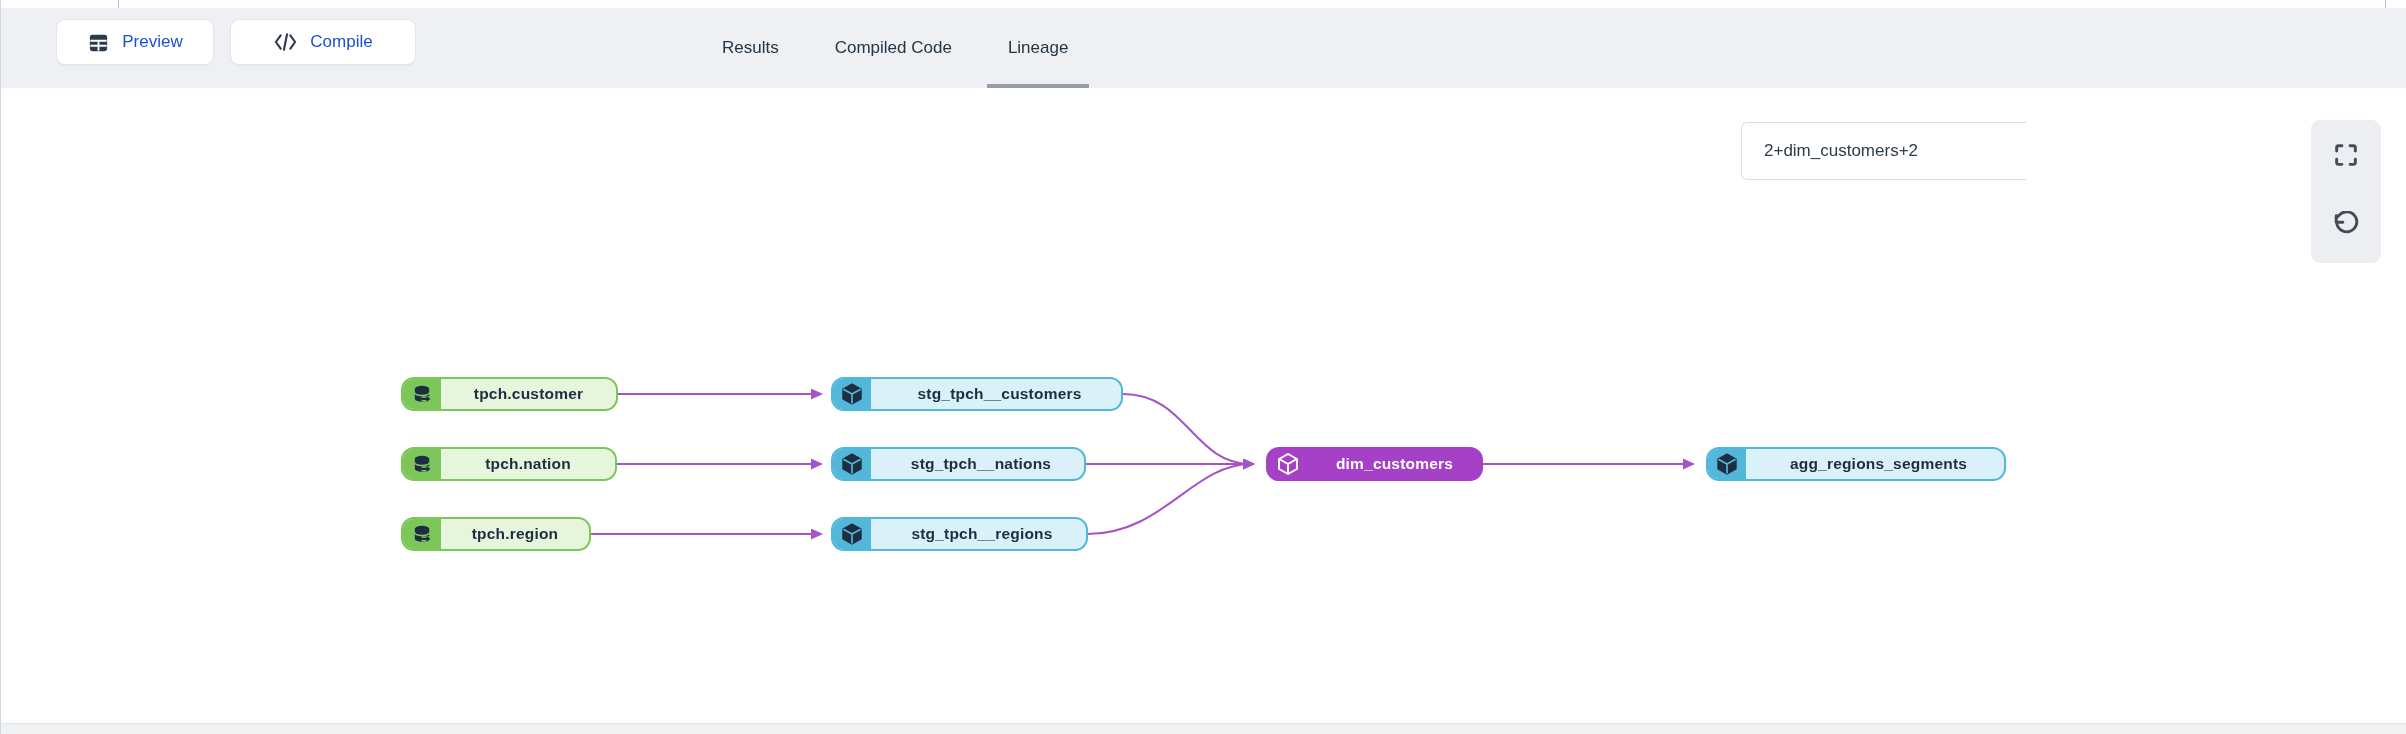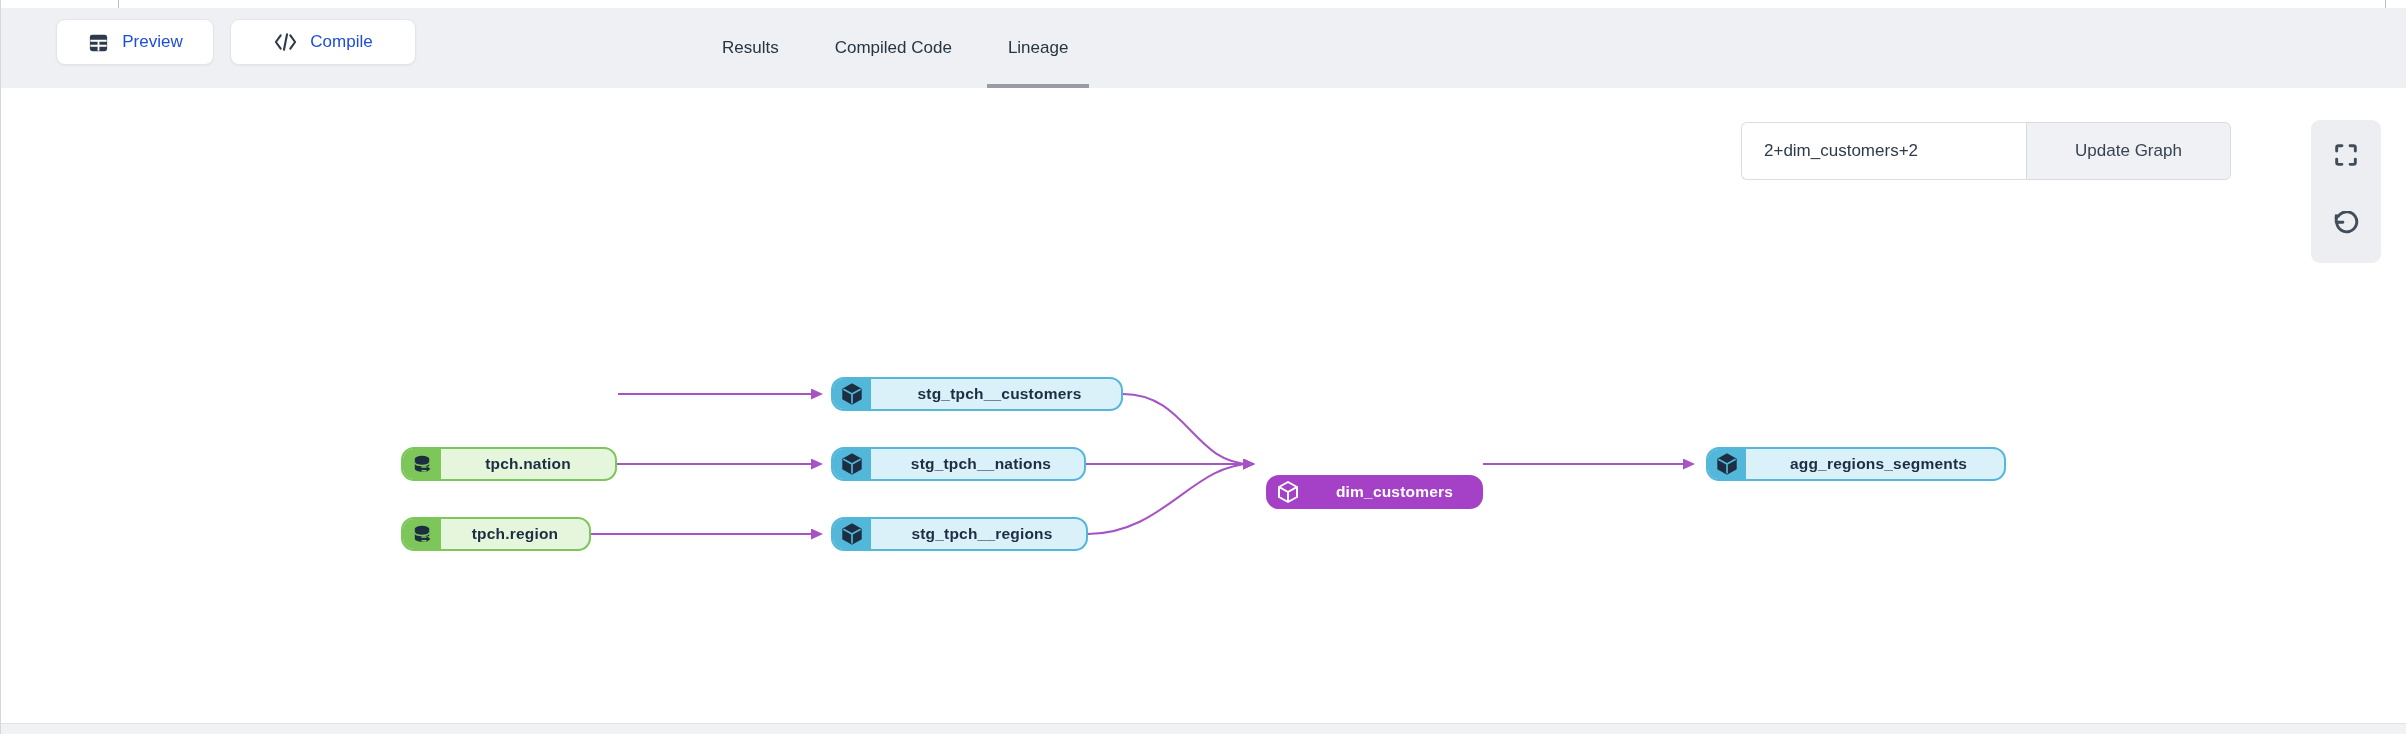--- a/index.html
+++ b/index.html
@@ -40,21 +40,21 @@
   .edges{position:absolute;left:0;top:0;width:2406px;height:635px;pointer-events:none;}
 
   
   .node{position:absolute;height:34px;border-radius:13px;display:flex;align-items:center;box-sizing:border-box;overflow:hidden;cursor:pointer;font-weight:bold;font-size:15.5px;letter-spacing:.2px;}
   .node .seg{width:38px;align-self:stretch;display:flex;align-items:center;justify-content:center;flex:none;}
   .node .lbl{flex:1;text-align:center;padding:0 10px;white-space:nowrap;}
   .node.source{background:#e6f6dc;border:2px solid #7cc65a;color:#1d2d42;}
   .node.source .seg{background:#7cc65a;}
   .node.model{background:#daf1f9;border:2px solid #52b7d8;color:#1d2d42;gap:7px;}
   .node.model .seg{background:#52b7d8;}
-  .node.selected{background:#a441c6;border:2px solid #a441c6;color:#fff;margin-top:28px;}
+  .node.selected{background:#a441c6;border:2px solid #a441c6;color:#fff;}
   .node.selected .seg{background:#a441c6;width:40px;}
 
   
   .bottom-strip{position:absolute;left:0;top:723px;width:2406px;height:11px;background:#f1f2f4;border-top:1px solid #e0e3e7;}
 </style>
 </head>
 <body>
 
 <div class="app">
 
@@ -94,21 +94,20 @@
       <div class="tab active">
           <span>Lineage</span>
         </div>
     </div>
   </div>
 
   <div class="canvas">
 
     <div class="selector-group">
       <input class="selector-input" type="text" value="2+dim_customers+2" style="">
-      <button class="update-btn">Update Graph</button>
     </div>
 
     <div class="graph-tools">
       <button class="tool-btn">
         <span>
           <svg width="28" height="28" viewBox="0 0 24 24" fill="none" stroke="#424d5a" stroke-width="2.5" stroke-linecap="round" stroke-linejoin="round">
               <path d="M4 8.5 V5.6 A1.6 1.6 0 0 1 5.6 4 H8.5"></path>
               <path d="M15.5 4 H18.4 A1.6 1.6 0 0 1 20 5.6 V8.5"></path>
               <path d="M20 15.5 V18.4 A1.6 1.6 0 0 1 18.4 20 H15.5"></path>
               <path d="M8.5 20 H5.6 A1.6 1.6 0 0 1 4 18.4 V15.5"></path>
@@ -135,44 +134,57 @@
         <path d="M617 306 H818" marker-end="url(#arrow)"></path>
         <path d="M587 376 H818" marker-end="url(#arrow)"></path>
         <path d="M590 446 H818" marker-end="url(#arrow)"></path>
         <path d="M1122 306 C1186 306 1192 376 1250 376" marker-end="url(#arrow)"></path>
         <path d="M1085 376 H1250" marker-end="url(#arrow)"></path>
         <path d="M1087 446 C1162 446 1192 376 1250 376" marker-end="url(#arrow)"></path>
         <path d="M1482 376 H1690" marker-end="url(#arrow)"></path>
       </g>
     </svg>
 
-    <div class="node source" style="left:400px;top:359px;width:216px">
+    <div class="node source" style="left:400px;top:289px;width:217px">
       <span class="seg">
         <svg width="23" height="23" viewBox="0 0 24 24">
             <ellipse cx="11.5" cy="6" rx="7.5" ry="3.1" fill="#1d2d42"></ellipse>
             <path d="M4 6 v10.5 c0 1.7 3.4 3.1 7.5 3.1 s7.5-1.4 7.5-3.1 V6" fill="#1d2d42"></path>
             <path d="M4 10 c0 1.7 3.4 3 7.5 3 s7.5-1.3 7.5-3" stroke="#7cc65a" stroke-width="1.6" fill="none"></path>
             <path d="M11 16.6 h10" stroke="#7cc65a" stroke-width="5.4" fill="none"></path>
             <path d="M11.5 16.6 h6.2" stroke="#1d2d42" stroke-width="2.4" fill="none" stroke-linecap="round"></path>
             <path d="M16.2 13.4 l4 3.2 -4 3.2 z" fill="#1d2d42"></path>
           </svg>
       </span>
-      <span class="lbl">tpch.nation</span>
-    </div>
-    <div class="node source" style="left:400px;top:429px;width:190px">
+      <span class="lbl">tpch.customer</span>
+    </div>
+    <div class="node source" style="left:400px;top:359px;width:216px">
       <span class="seg">
         <svg width="23" height="23" viewBox="0 0 24 24">
             <ellipse cx="11.5" cy="6" rx="7.5" ry="3.1" fill="#1d2d42"></ellipse>
             <path d="M4 6 v10.5 c0 1.7 3.4 3.1 7.5 3.1 s7.5-1.4 7.5-3.1 V6" fill="#1d2d42"></path>
             <path d="M4 10 c0 1.7 3.4 3 7.5 3 s7.5-1.3 7.5-3" stroke="#7cc65a" stroke-width="1.6" fill="none"></path>
             <path d="M11 16.6 h10" stroke="#7cc65a" stroke-width="5.4" fill="none"></path>
             <path d="M11.5 16.6 h6.2" stroke="#1d2d42" stroke-width="2.4" fill="none" stroke-linecap="round"></path>
             <path d="M16.2 13.4 l4 3.2 -4 3.2 z" fill="#1d2d42"></path>
           </svg>
       </span>
+      <span class="lbl">tpch.nation</span>
+    </div>
+    <div class="node source" style="left:400px;top:429px;width:190px">
+      <span class="seg">
+        <svg width="23" height="23" viewBox="0 0 24 24">
+            <ellipse cx="11.5" cy="6" rx="7.5" ry="3.1" fill="#1d2d42"></ellipse>
+            <path d="M4 6 v10.5 c0 1.7 3.4 3.1 7.5 3.1 s7.5-1.4 7.5-3.1 V6" fill="#1d2d42"></path>
+            <path d="M4 10 c0 1.7 3.4 3 7.5 3 s7.5-1.3 7.5-3" stroke="#7cc65a" stroke-width="1.6" fill="none"></path>
+            <path d="M11 16.6 h10" stroke="#7cc65a" stroke-width="5.4" fill="none"></path>
+            <path d="M11.5 16.6 h6.2" stroke="#1d2d42" stroke-width="2.4" fill="none" stroke-linecap="round"></path>
+            <path d="M16.2 13.4 l4 3.2 -4 3.2 z" fill="#1d2d42"></path>
+          </svg>
+      </span>
       <span class="lbl">tpch.region</span>
     </div>
 
     <div class="node model" style="left:830px;top:289px;width:292px">
       <span class="seg">
         <svg width="24" height="24" viewBox="0 0 24 24">
             <path d="M12 2 L21 7 V17 L12 22 L3 17 V7 Z" fill="#1d2d42" stroke="#1d2d42" stroke-width="1.4" stroke-linejoin="round"></path>
             <path d="M3.4 7.2 L12 12 L20.6 7.2 M12 12 V21.6" stroke="#52b7d8" stroke-width="1.7" fill="none" stroke-linejoin="round"></path>
           </svg>
       </span>

